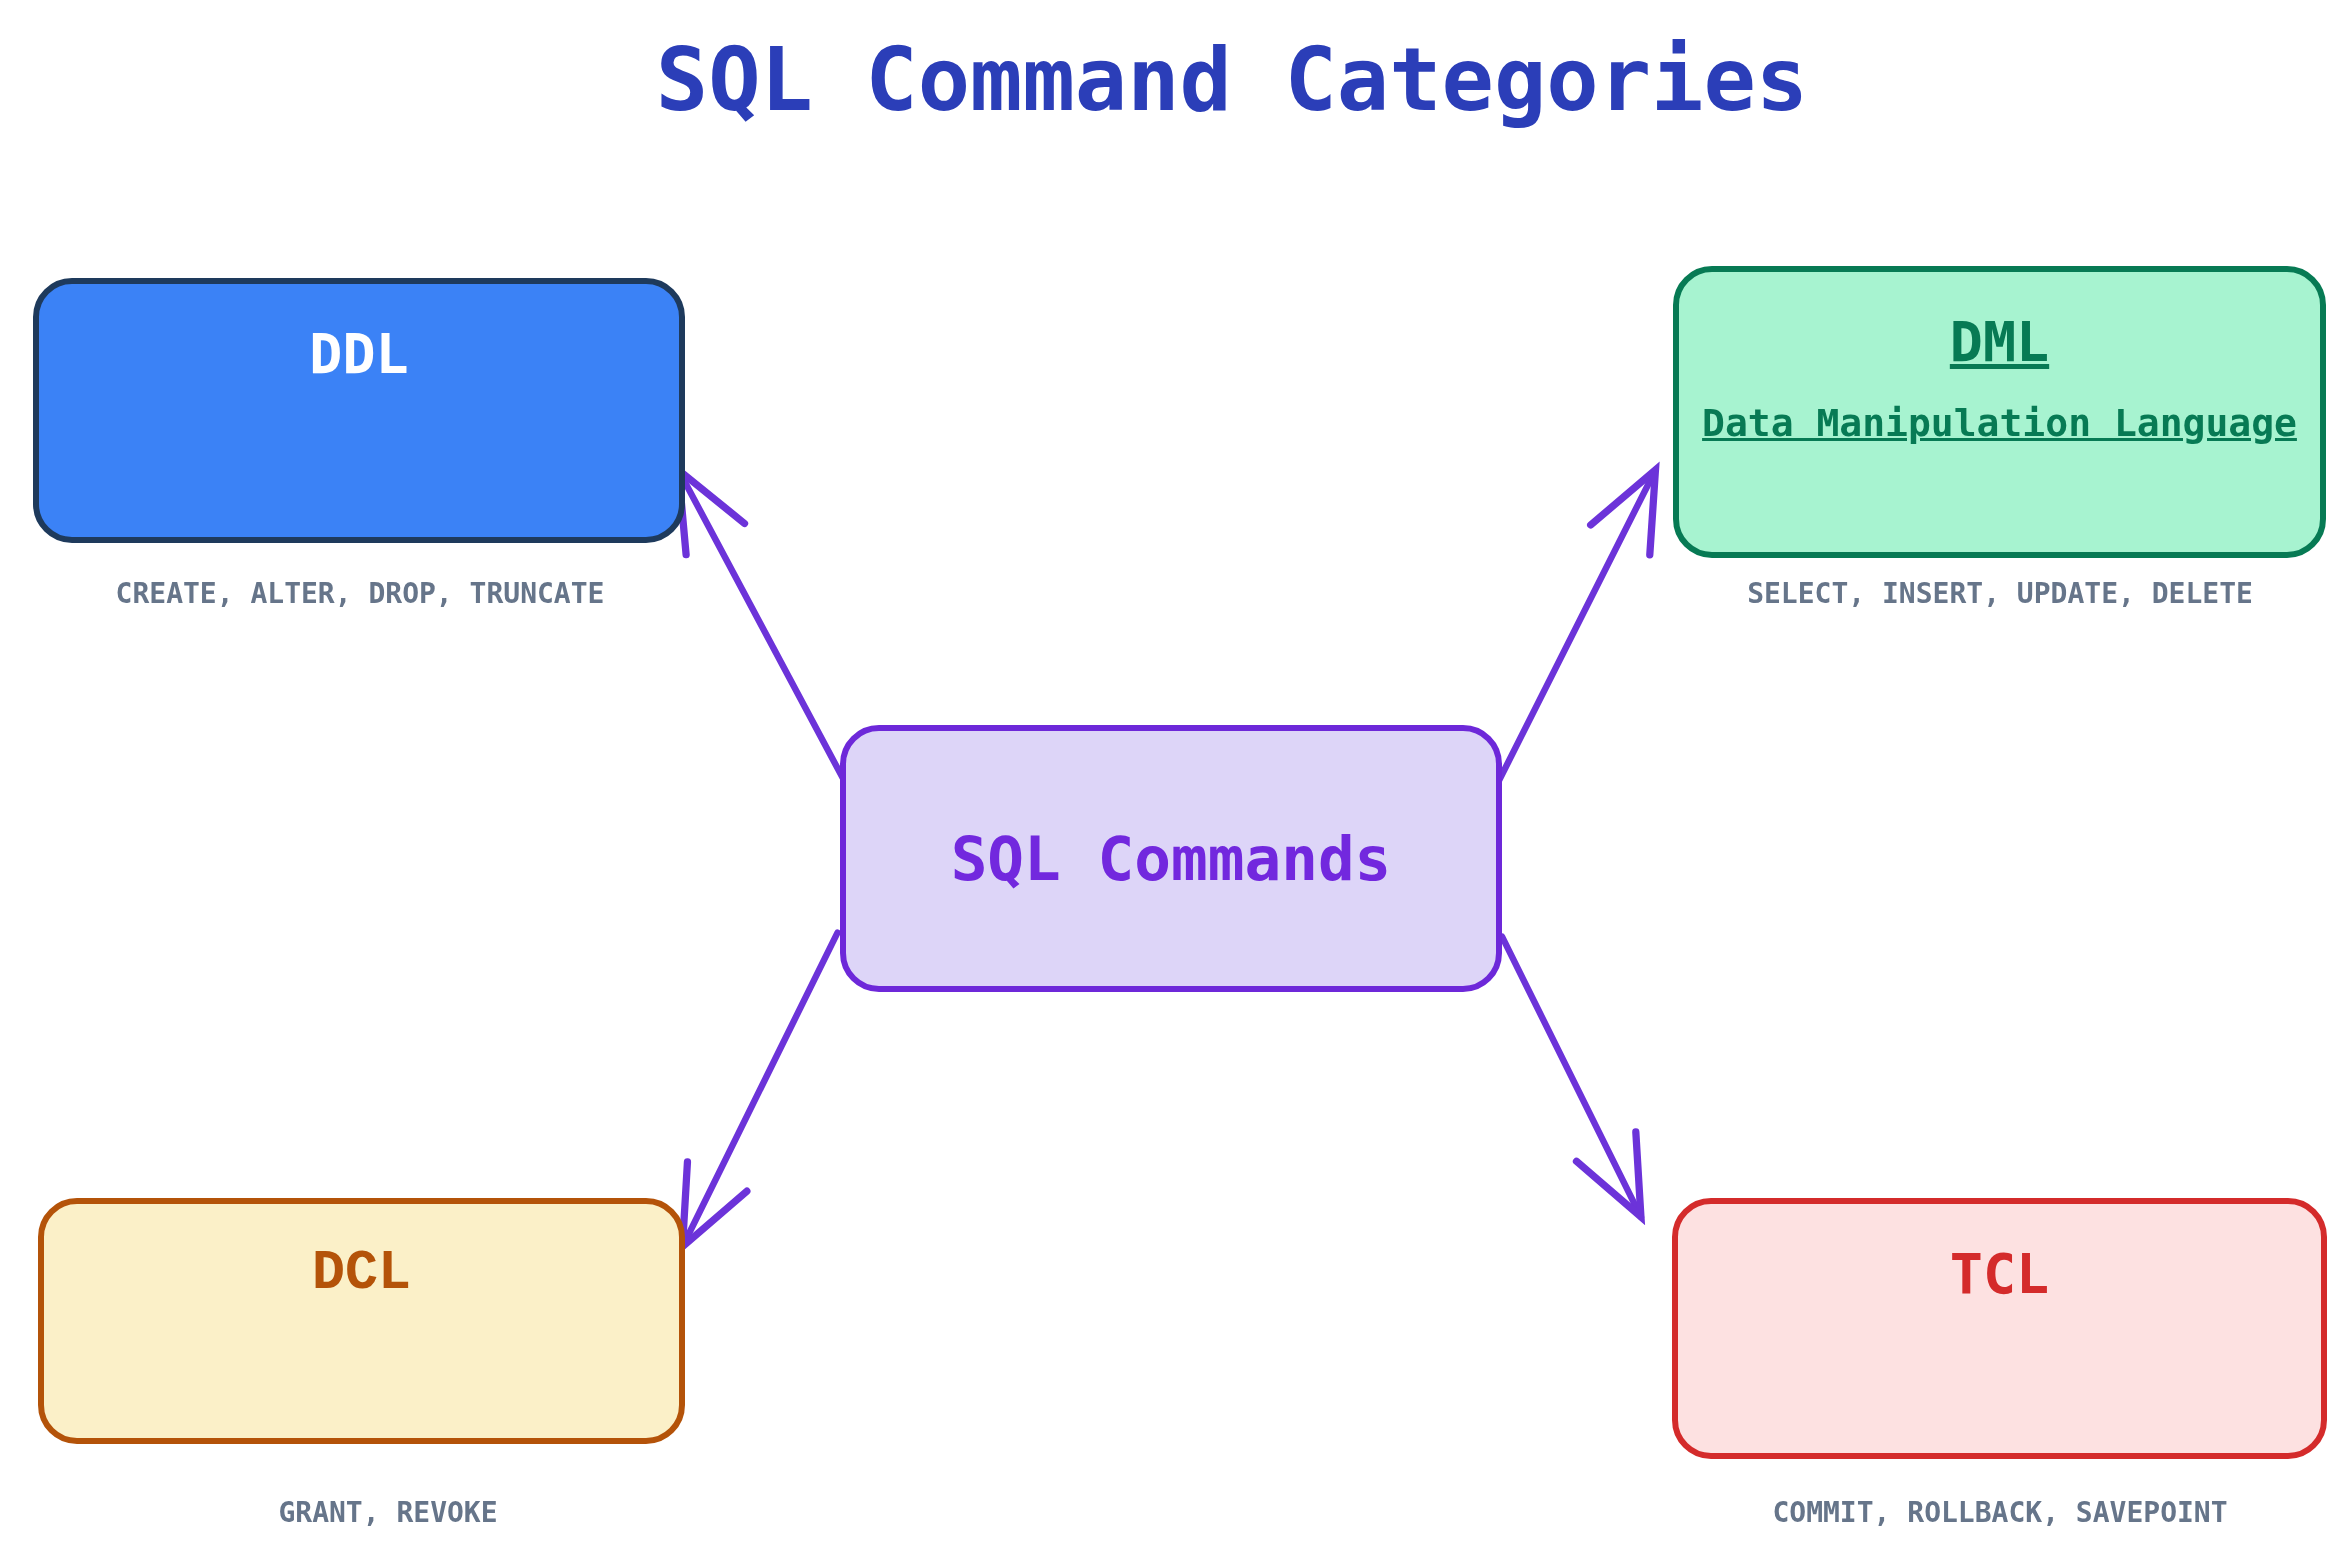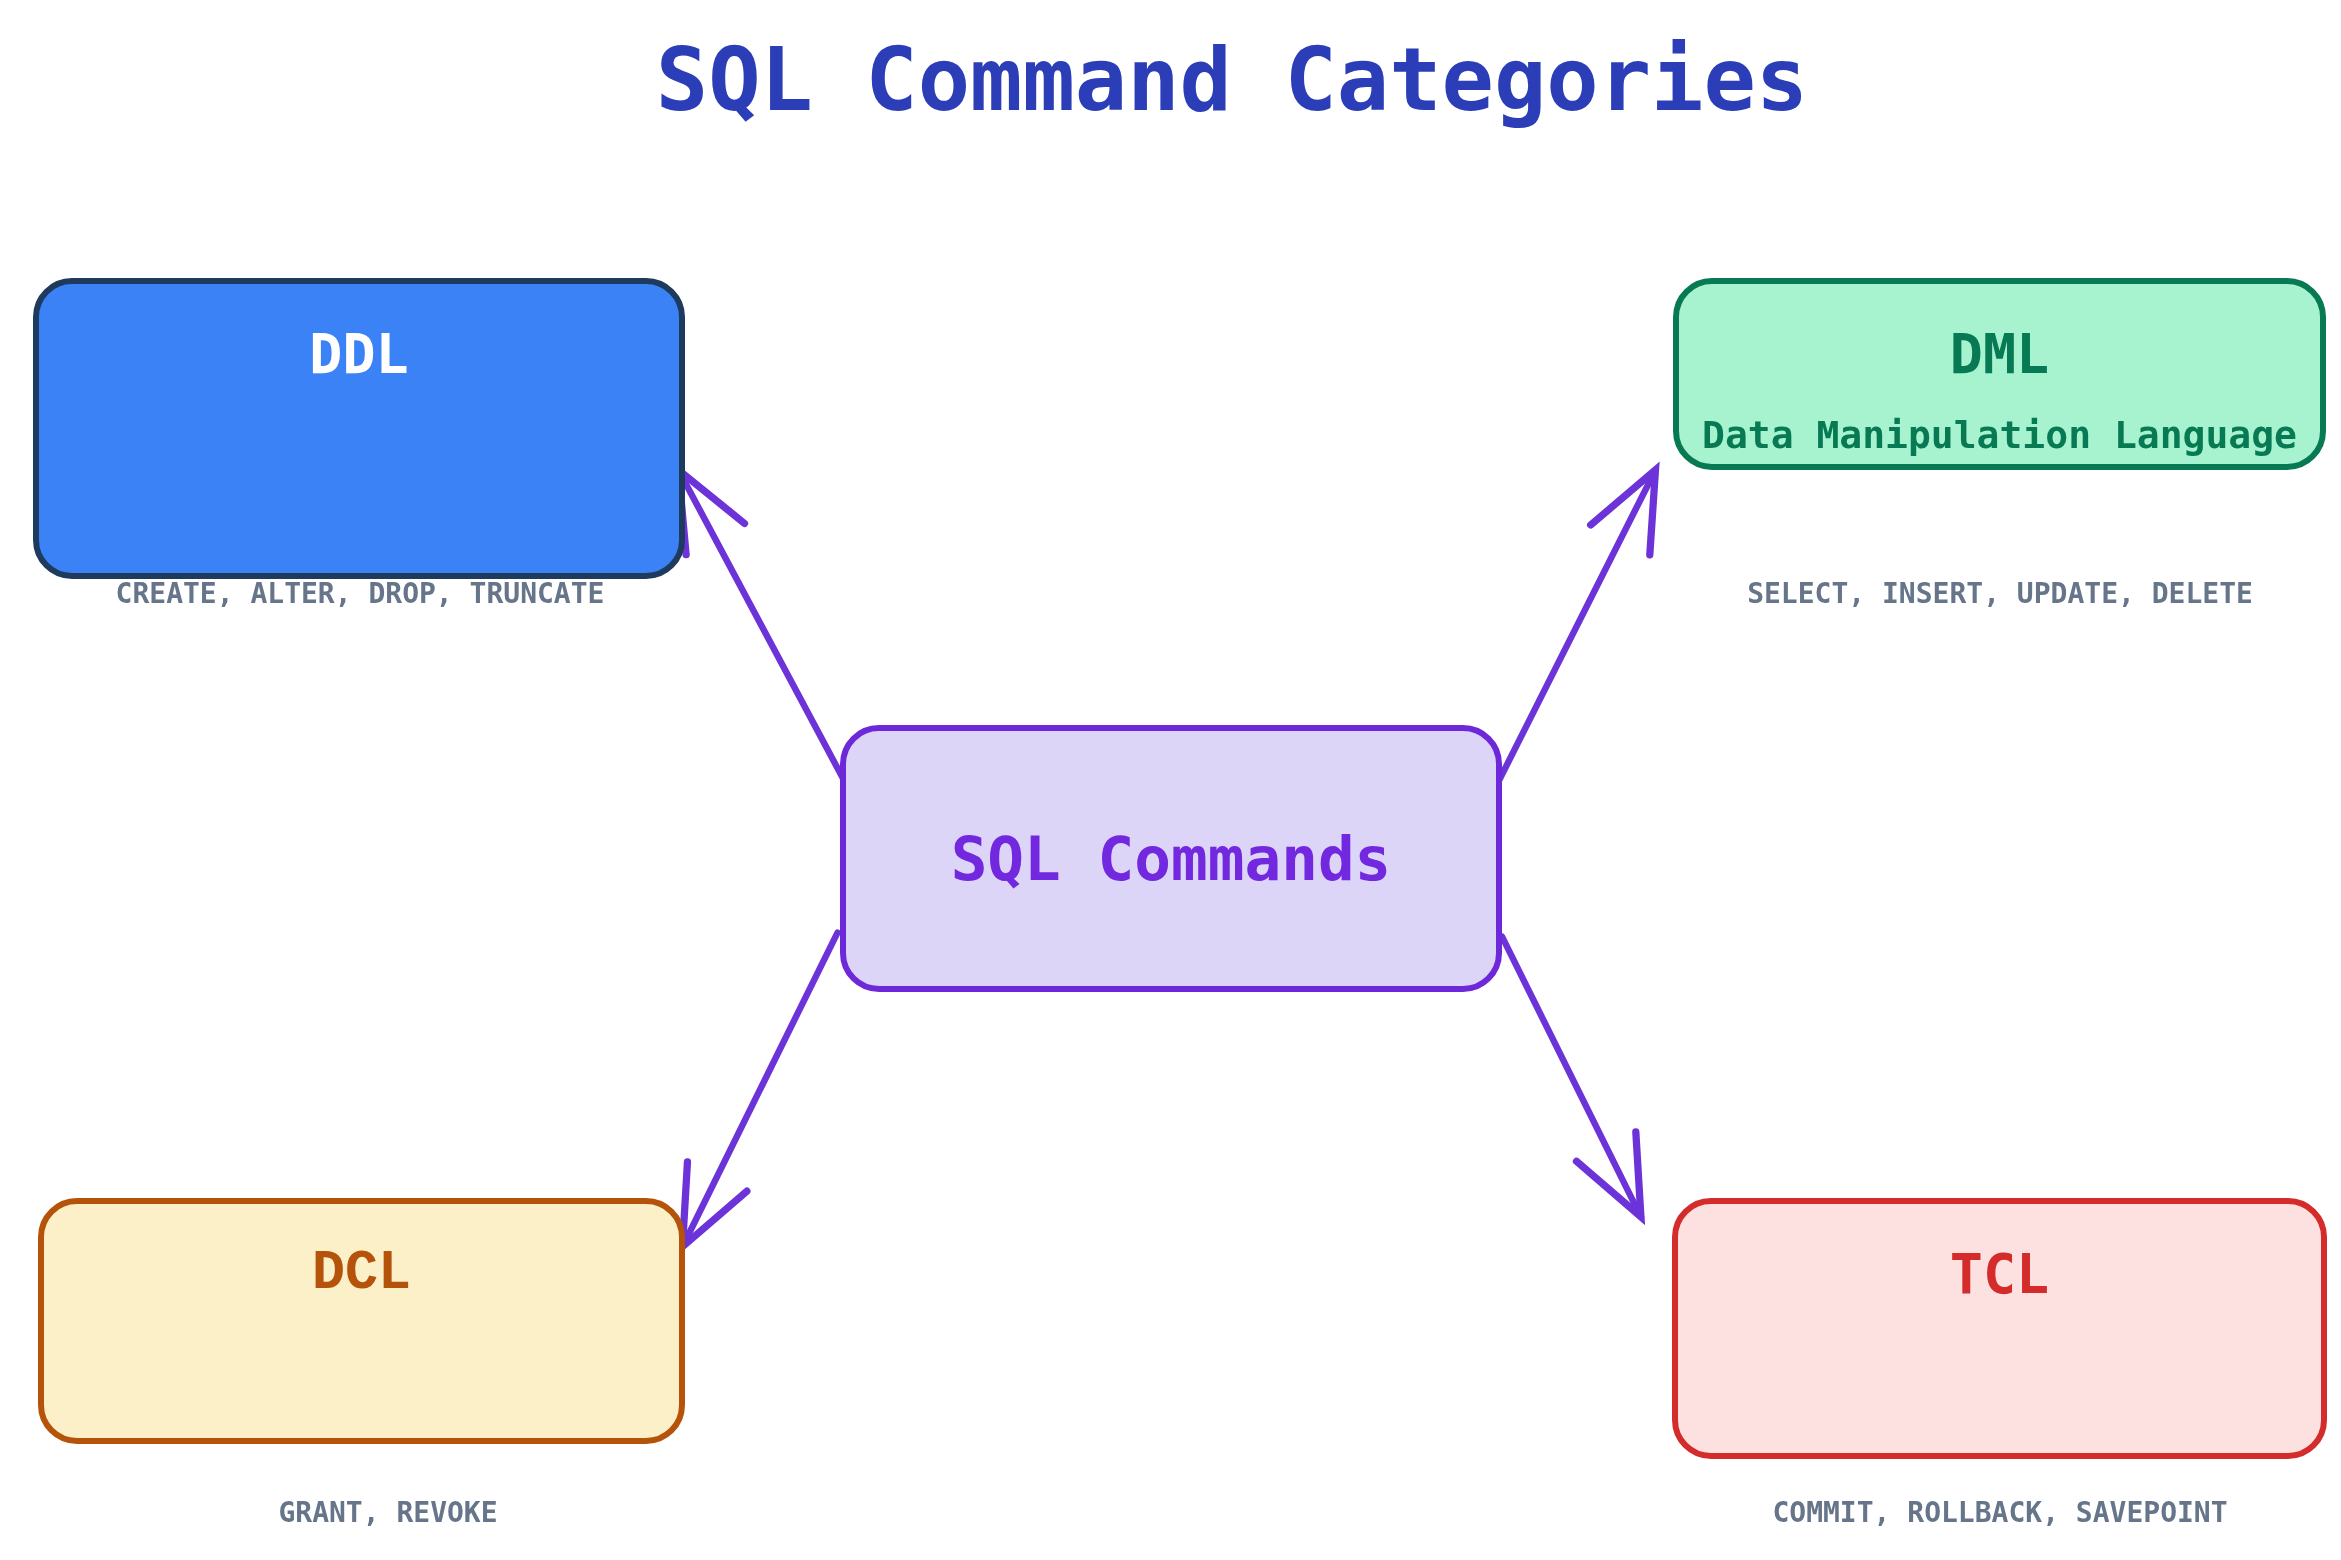--- a/index.html
+++ b/index.html
@@ -71,22 +71,22 @@
     top: 0;
     pointer-events: none;
   }
   svg.arrows line {
     stroke-width: 8;
     stroke-linecap: round;
     fill: none;
   }
 
   
-  #node-ddl    { left: 33px;   top: 278px;  width: 652px; height: 301px; }
-  #node-dml    { left: 1673px; top: 278px;  width: 653px; height: 192px; }
+  #node-ddl    { left: 33px;   top: 278px;  width: 652px; height: 265px; }
+  #node-dml    { left: 1673px; top: 266px;  width: 653px; height: 292px; text-decoration: underline; }
   #node-dcl    { left: 38px;   top: 1198px; width: 647px; height: 246px; font-family: Liberation Mono, monospace; }
   #node-tcl    { left: 1672px; top: 1198px; width: 655px; height: 261px; }
   #node-center { left: 840px; top: 725px;  width: 662px; height: 267px; }
 
   #caption-ddl { left: 360px;  top: 593px;  }
   #caption-dml { left: 2000px; top: 593px;  }
   #caption-dcl { left: 360px;  top: 1512px; }
   #caption-tcl { left: 2000px; top: 1512px; }
 </style>
 </head>

